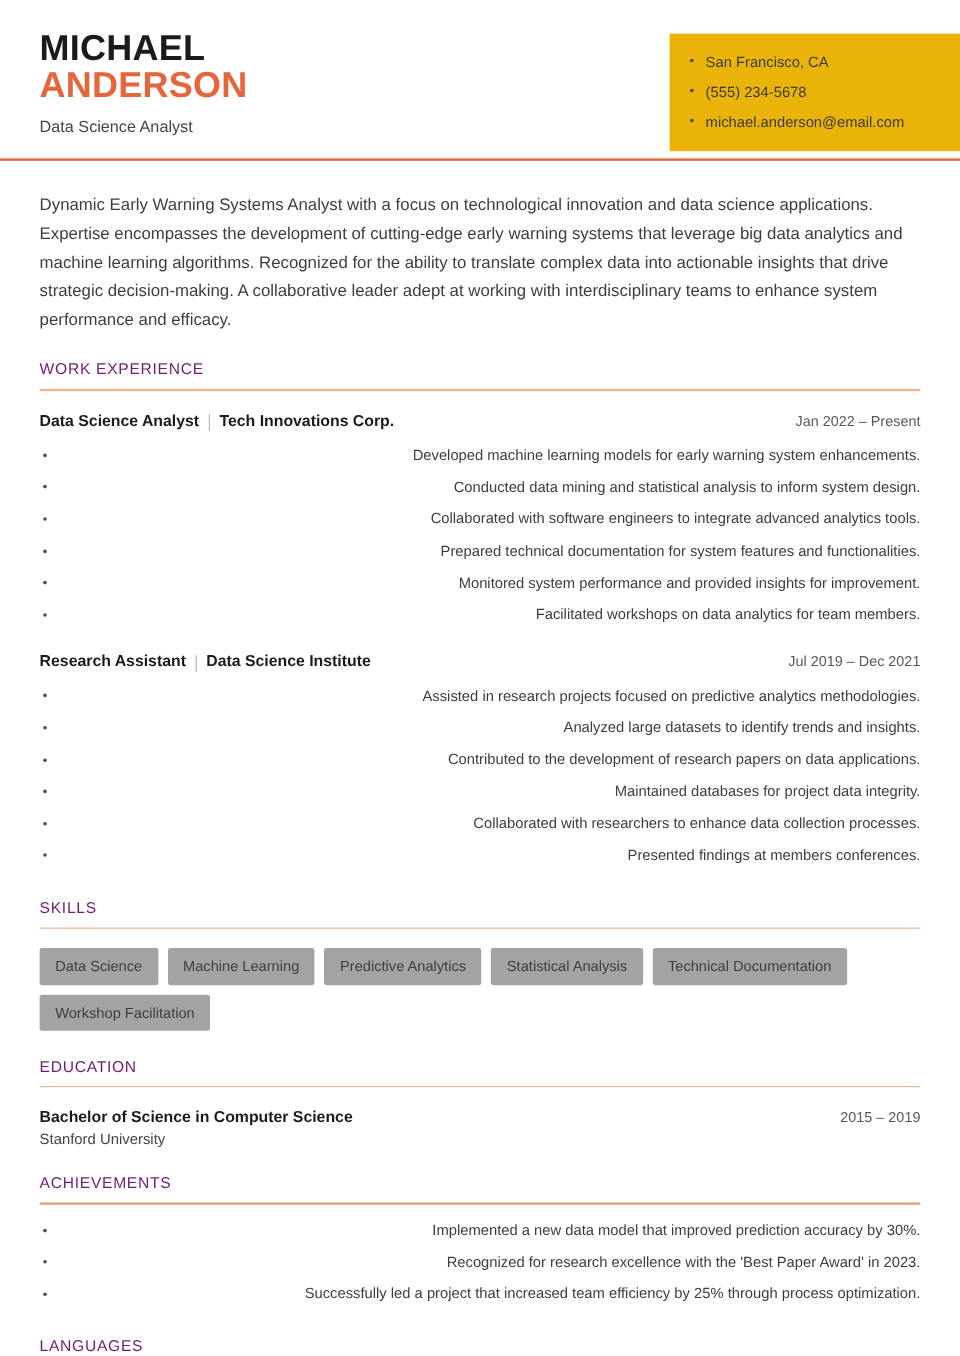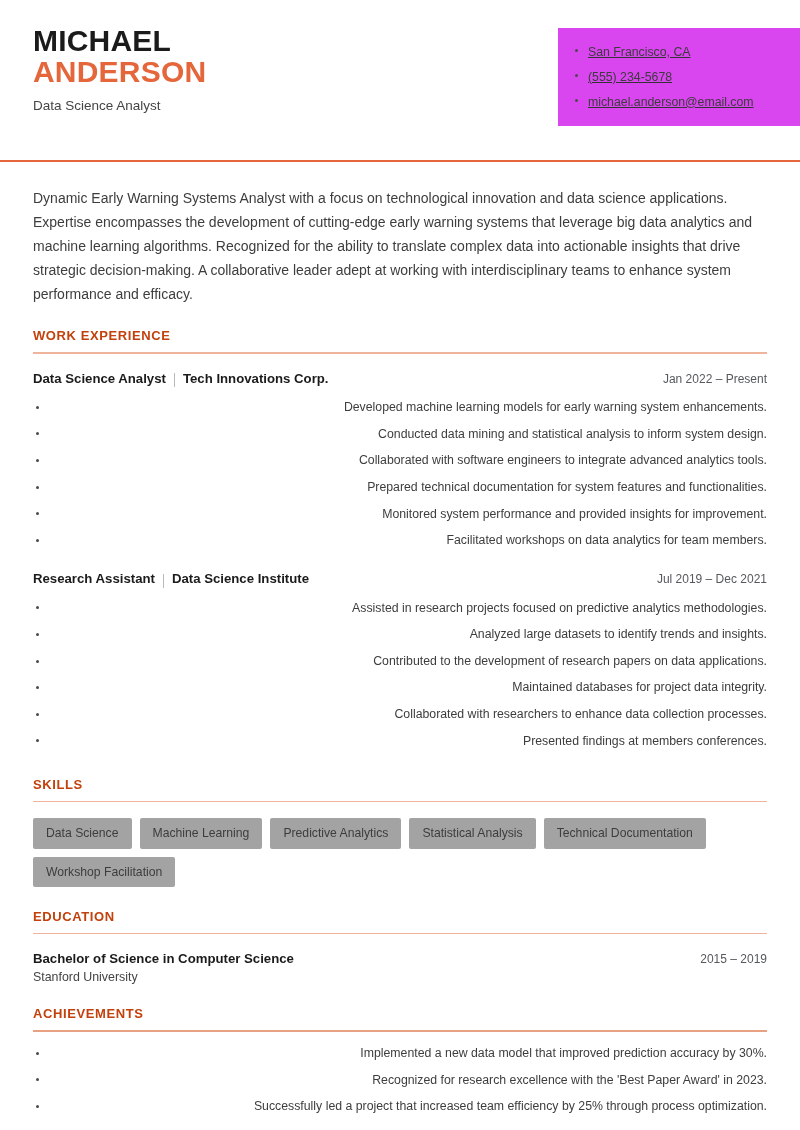--- a/index.html
+++ b/index.html
@@ -19,21 +19,21 @@
     width: 800px;
     height: 1130px;
     background: #ffffff;
     box-sizing: border-box;
     overflow: hidden;
   }
 
   
   .header {
     position: relative;
-    height: 162px;
+    height: 134px;
     box-sizing: border-box;
   }
   .header-inner {
     display: flex;
     align-items: flex-start;
     justify-content: space-between;
   }
   .identity {
     padding: 26px 0 0 33px;
   }
@@ -48,24 +48,23 @@
   .job-title {
     margin-top: 10px;
     font-size: 13.5px;
     color: #444444;
     font-weight: normal;
   }
   .contact-card {
     width: 242px;
     margin-top: 28px;
     margin-right: 0;
-    background: #d946ef;
+    background: #eab308;
     padding: 12px 0 12px 0;
     box-sizing: border-box;
-    text-decoration: underline;
   }
   .contact-list {
     list-style: none;
     margin: 0;
     padding: 0 14px 0 30px;
   }
   .contact-list li {
     position: relative;
     font-size: 12.3px;
     color: #3c3c3c;
@@ -99,23 +98,23 @@
     margin: 24px 0 12px 0;
     font-size: 14px;
     line-height: 1.72;
     color: #3d3d3d;
     max-width: 734px;
   }
 
   .section { margin-top: 22px; }
   .section-title {
     font-size: 13px;
-    font-weight: bold;
+    font-weight: normal;
     letter-spacing: 0.6px;
-    color: #c2410c;
+    color: #701a75;
     text-transform: uppercase;
     margin: 0;
   }
   .section-rule {
     margin-top: 9px;
     height: 1.5px;
     background: #F0B49C;
     width: 100%;
   }
   .section-rule.strong { background: #E8A183; }

